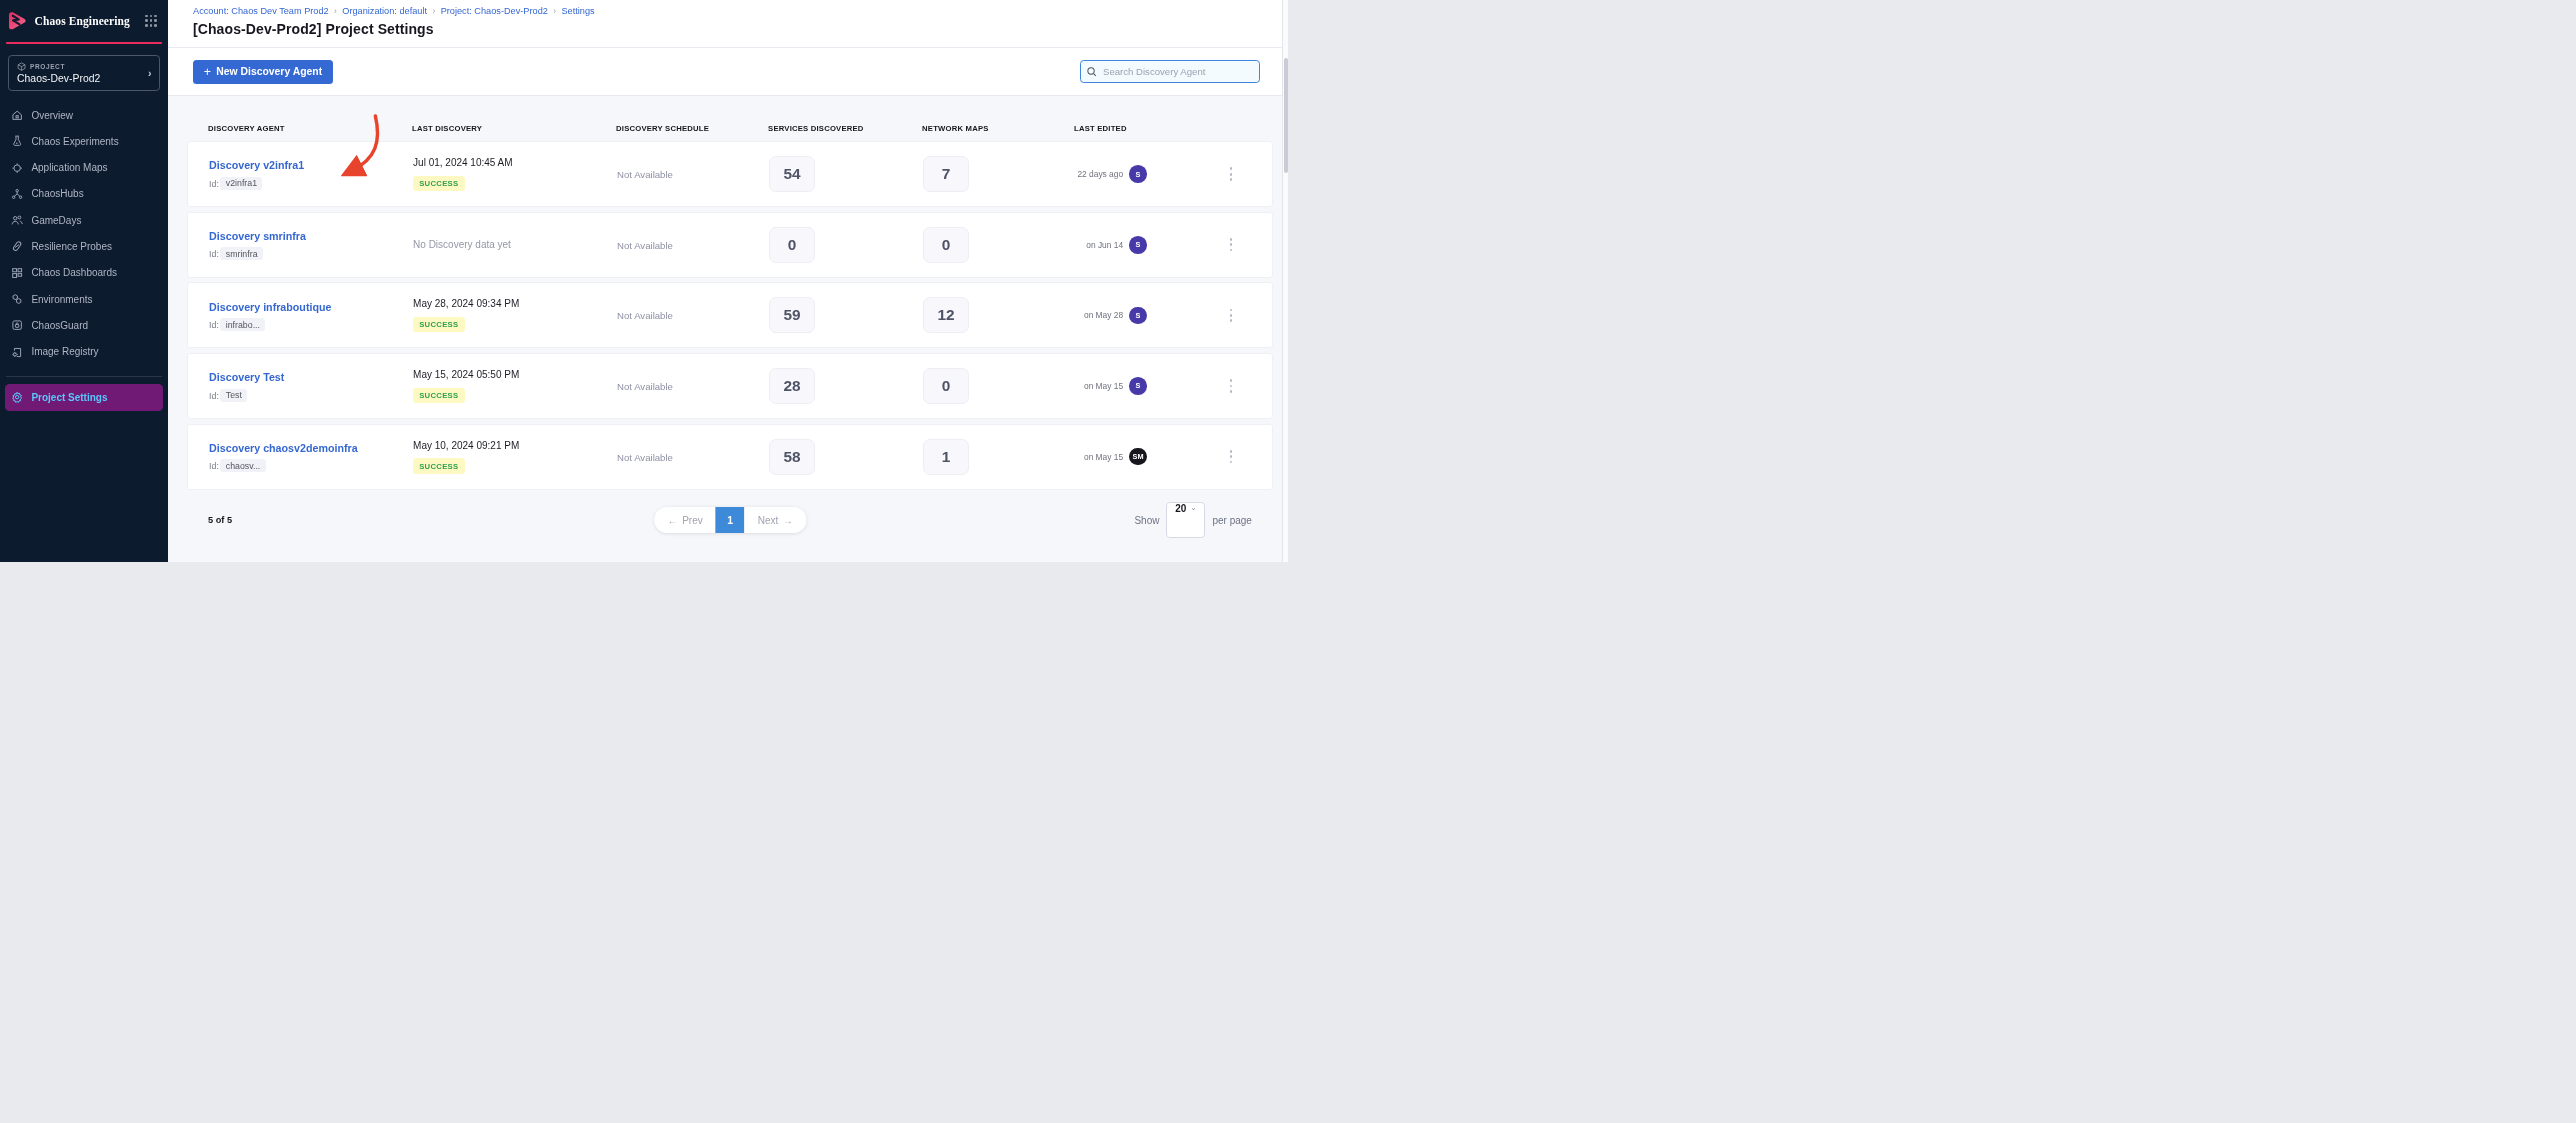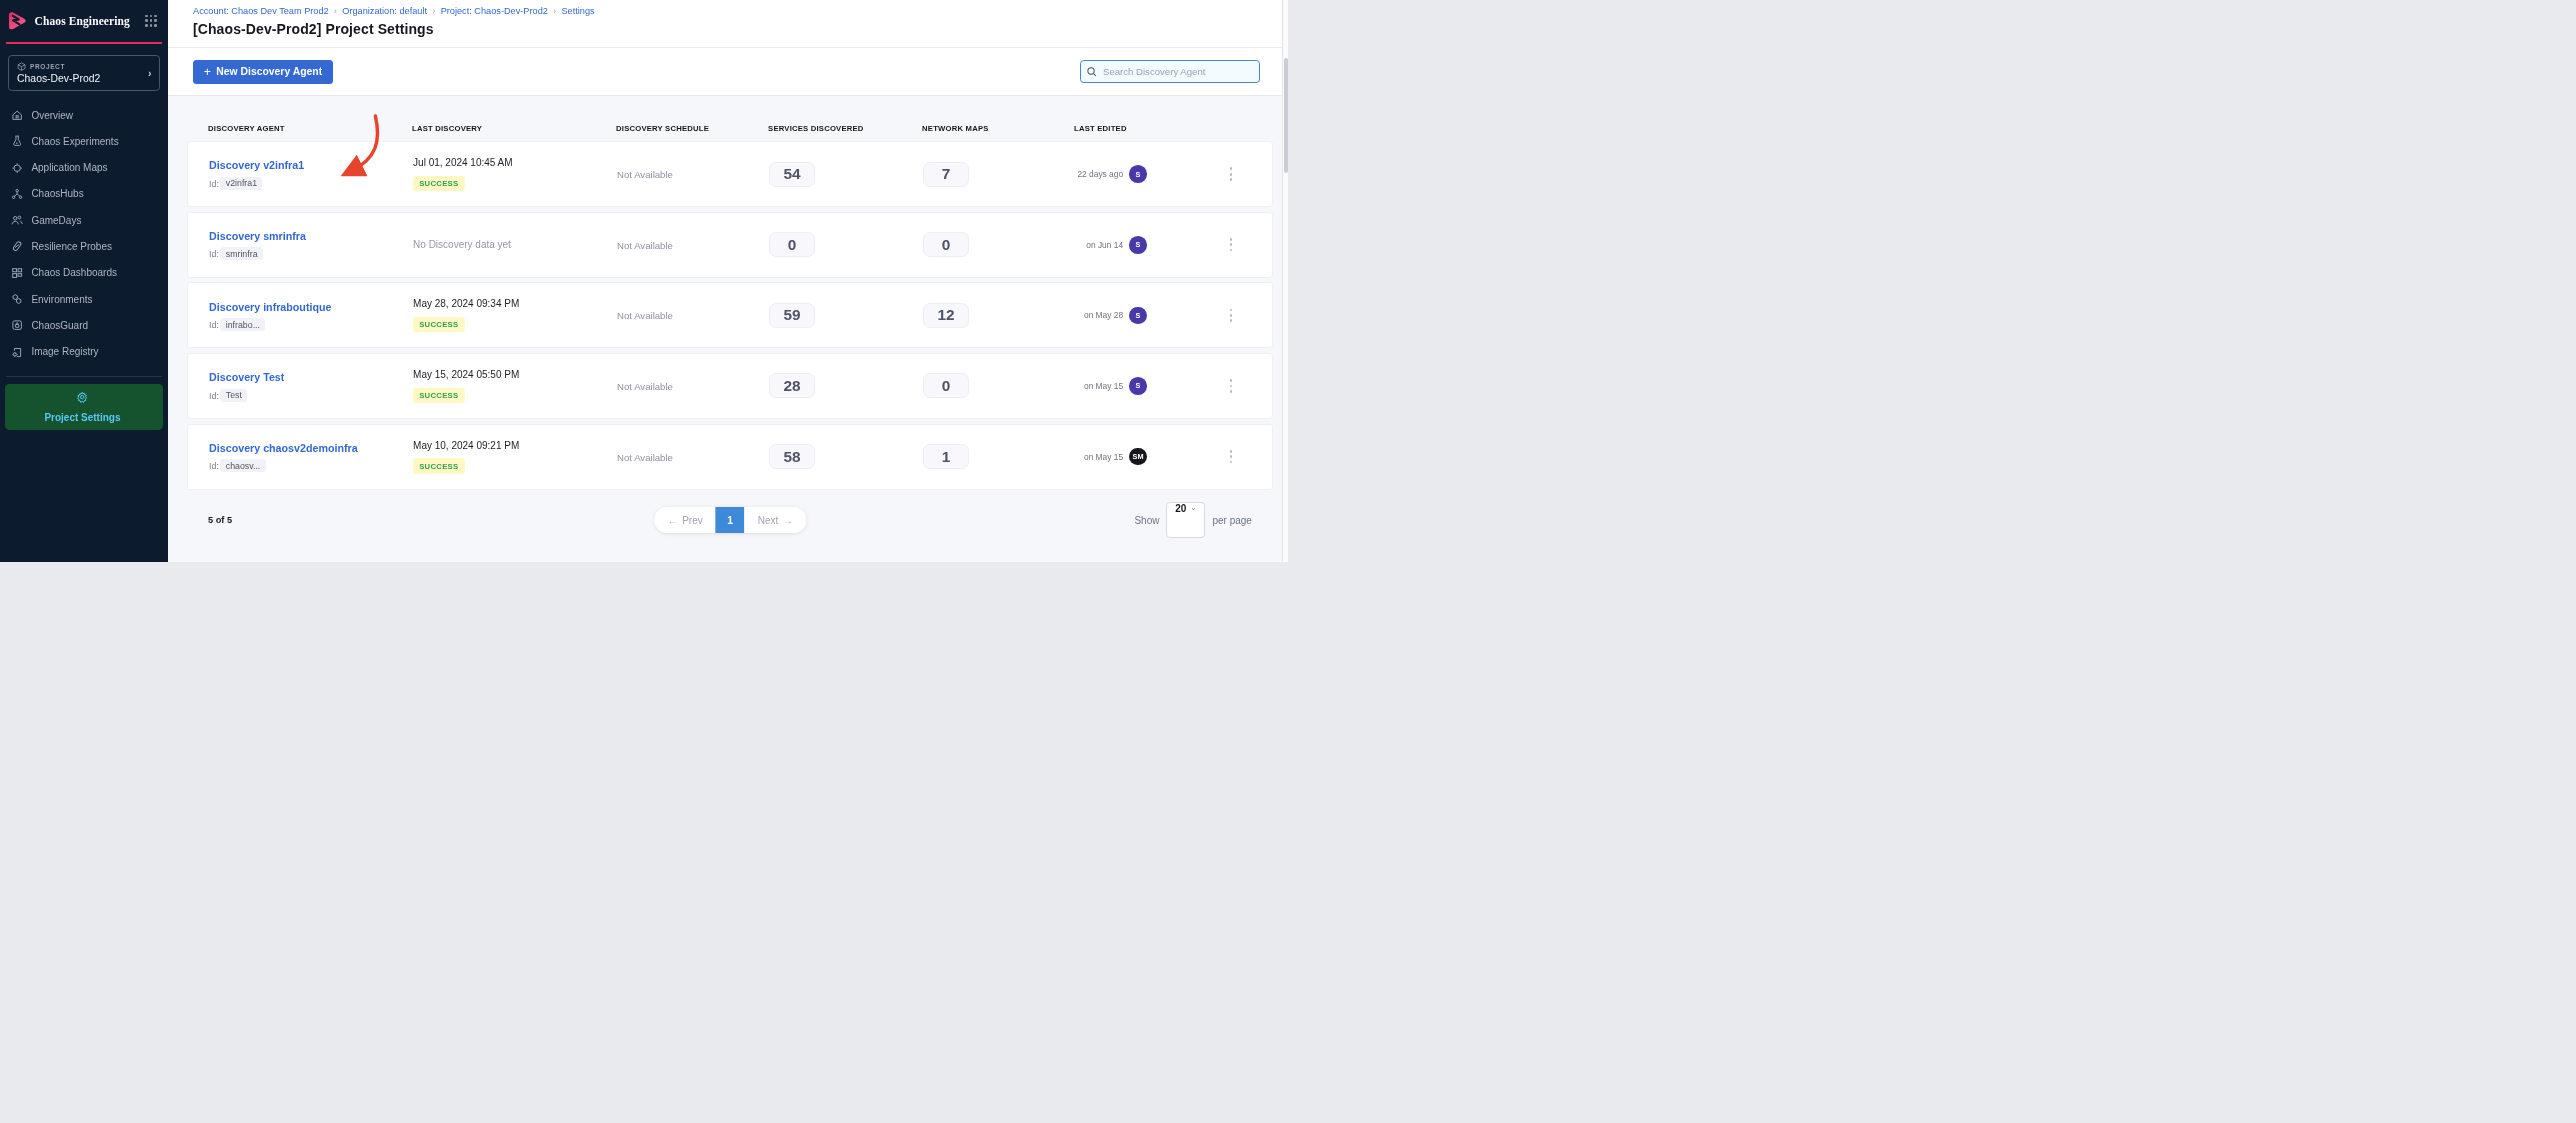--- a/index.html
+++ b/index.html
@@ -17,21 +17,21 @@
   .project-card { margin:11.5px 7.7px 0 7.7px; border:0.8px solid #4d5568; border-radius:3.8px; padding:5.4px 7.7px 6.1px 8.4px; display:flex; align-items:center; cursor:pointer; }
   .project-meta { flex:1; min-width:0; }
   .project-label-row { display:flex; align-items:center; gap:3.8px; color:#9aa2b2; }
   .project-label { font-size:6.5px; font-weight:700; letter-spacing:0.6px; }
   .project-name { color:#f4f5f8; font-size:10.4px; margin-top:2.3px; white-space:nowrap; }
   .project-chevron { color:#c8cdd8; font-size:10.7px; font-weight:700; }
   .nav { margin-top:10.7px; }
   .nav-item { display:flex; align-items:center; gap:8.4px; padding:7px 9.2px 7px 10.7px; color:#aeb5c5; font-size:10px; cursor:pointer; }
   .nav-item svg { flex:0 0 auto; }
   .sidebar-divider { border:none; border-top:0.8px solid #2b3547; margin:10.7px 6.1px 7.7px 6.1px; }
-  .nav-item.active { background:#14532d; border-radius:4.6px; margin:0 4.6px; padding-left:6.1px; color:#59c7fb; font-weight:700;flex-direction:column; }
+  .nav-item.active { background:#701a75; border-radius:4.6px; margin:0 4.6px; padding-left:6.1px; color:#59c7fb; font-weight:700; }
   .nav-item.active svg { stroke:#59c7fb; }
 
   
   .main { flex:1; display:flex; flex-direction:column; min-width:0; background:#f6f7fb; }
   .header-block { background:#fff; padding:6.1px 15.4px 0 25px; border-bottom:0.8px solid #e9ebf1; }
   .breadcrumb { display:flex; align-items:center; gap:5.4px; font-size:9.2px; }
   .crumb { color:#3567d1; text-decoration:none; cursor:pointer; }
   .crumb-sep { color:#9aa0ae; font-size:8.4px; }
   .page-title { color:#17171f; font-size:14px; font-weight:700; margin:5.4px 0 10px 0; letter-spacing:0.1px; }
   .toolbar { background:#fff; border-bottom:0.8px solid #e7e9ef; height:48px; display:flex; align-items:center; justify-content:space-between; padding:0 28px 0 25px; }
@@ -49,21 +49,21 @@
   .row { display:grid; grid-template-columns:204px 204px 152px 154px 152px 1fr; align-items:center; padding-left:21px; background:#fff; border:0.8px solid #eef0f5; border-radius:3.1px; height:66px; margin:0 0 4.6px 8.4px; }
   .cell { min-width:0; }
   .agent-link { color:#3567d1; font-size:10.7px; font-weight:700; text-decoration:none; cursor:pointer; display:inline-block; margin-bottom:5.4px; }
   .agent-id { font-size:8.8px; color:#7b7d88; }
   .id-pill { background:#f1f1f8; color:#55565e; border-radius:3.1px; padding:1.5px 5.4px; margin-left:1.5px; display:inline-block; }
   .date { color:#1d1d26; font-size:10px; margin-bottom:7px; }
   .date.muted { color:#9597a8; margin-bottom:0; }
   .badge { display:inline-block; background:#fef9c3; color:#2fa04e; font-size:7.7px; font-weight:700; letter-spacing:0.3px; padding:3.1px 6.1px; border-radius:3.1px; }
   .badge:empty { display:none; }
   .sched { color:#8f91a4; font-size:9.6px; }
-  .numbox { width:46px; height:25px; background:#f8f8fc; border:0.8px solid #ededf4; border-radius:7px; display:flex; align-items:center; justify-content:center; font-size:15.4px; font-weight:600; color:#4e5366; }
+  .numbox { width:46px; height:36px; background:#f8f8fc; border:0.8px solid #ededf4; border-radius:7px; display:flex; align-items:center; justify-content:center; font-size:15.4px; font-weight:600; color:#4e5366; }
   .c-edited { display:flex; align-items:center; }
   .edited { width:48px; text-align:right; font-size:8.4px; color:#70727f; white-space:nowrap; }
   .avatar { width:17.7px; height:17.7px; border-radius:50%; background:#4839a8; color:#fff; font-size:7.3px; font-weight:700; display:flex; align-items:center; justify-content:center; margin-left:6.1px; cursor:pointer; }
   .avatar.avatar-dark { background:#16161c; }
   .dots { margin-left:auto; margin-right:37px; cursor:pointer; display:flex; flex-direction:column; gap:2.7px; padding:3.1px; }
   .dots i { width:2.7px; height:2.7px; border-radius:50%; background:#b7bac6; }
 
   
   .pager-row { display:flex; align-items:center; margin:15.4px 0 0 8.4px; padding-left:21px; position:relative; height:31px; }
   .count { font-size:9.2px; font-weight:700; color:#16161d; }

